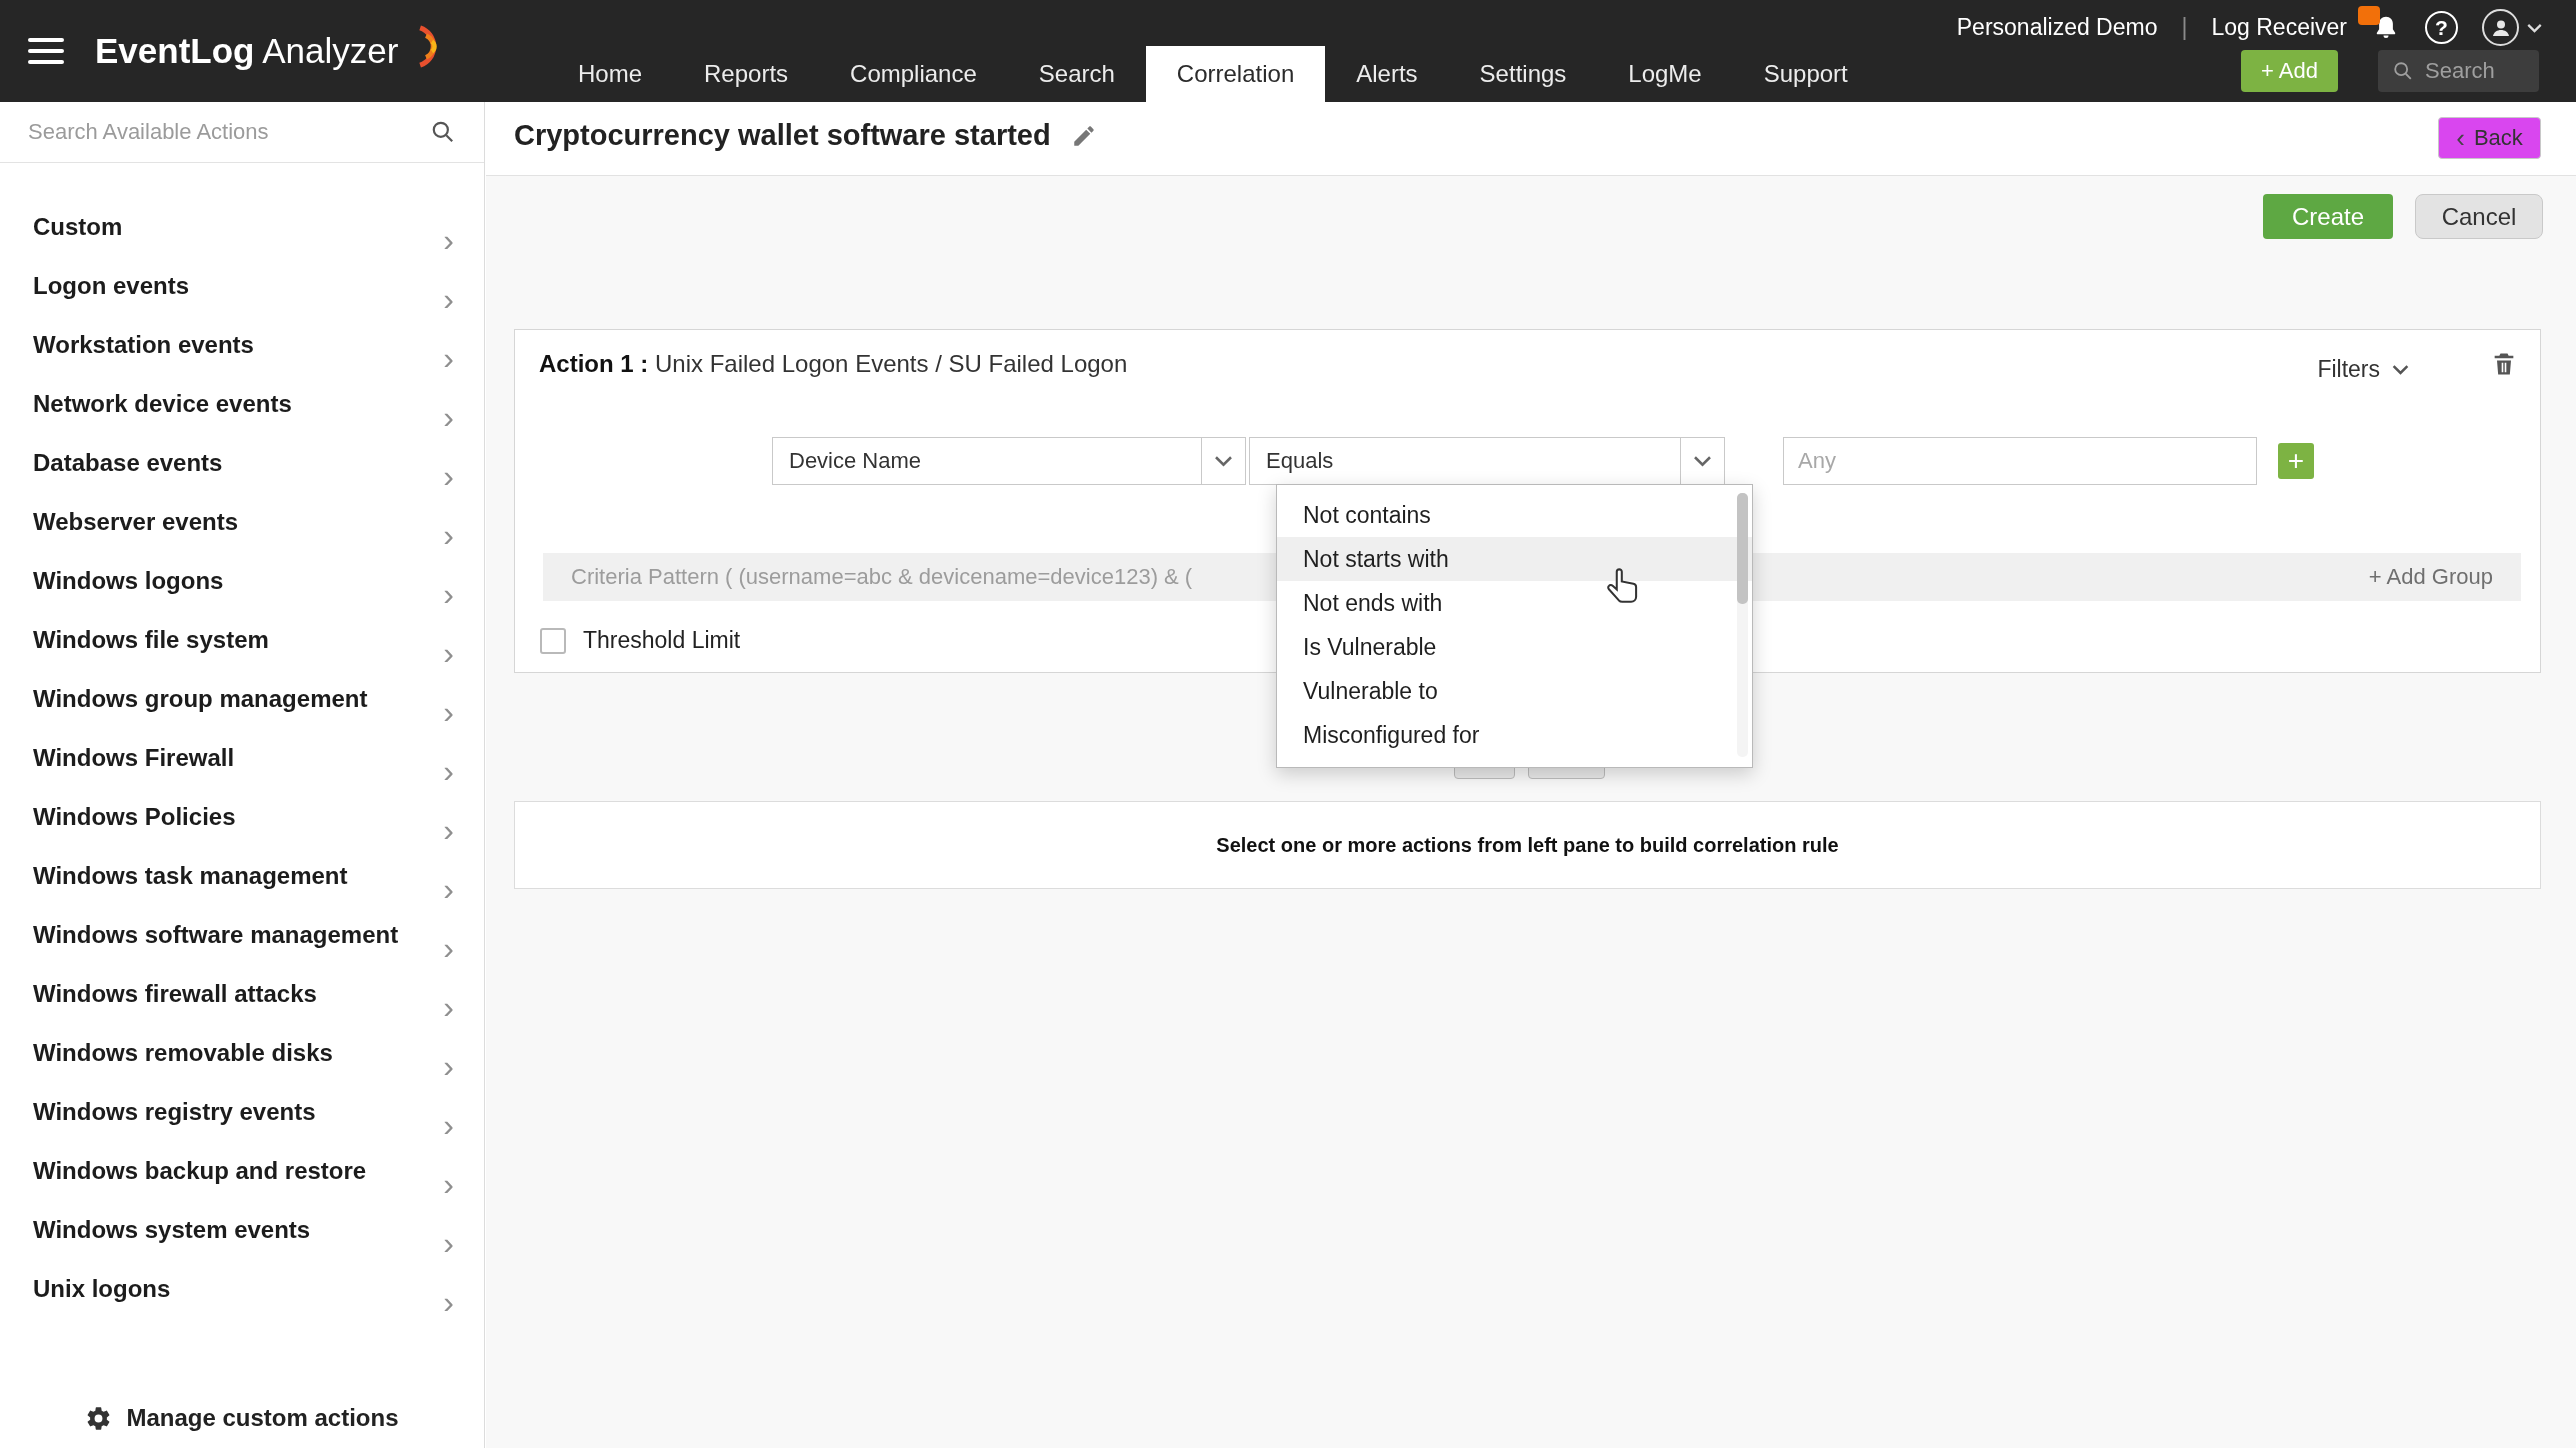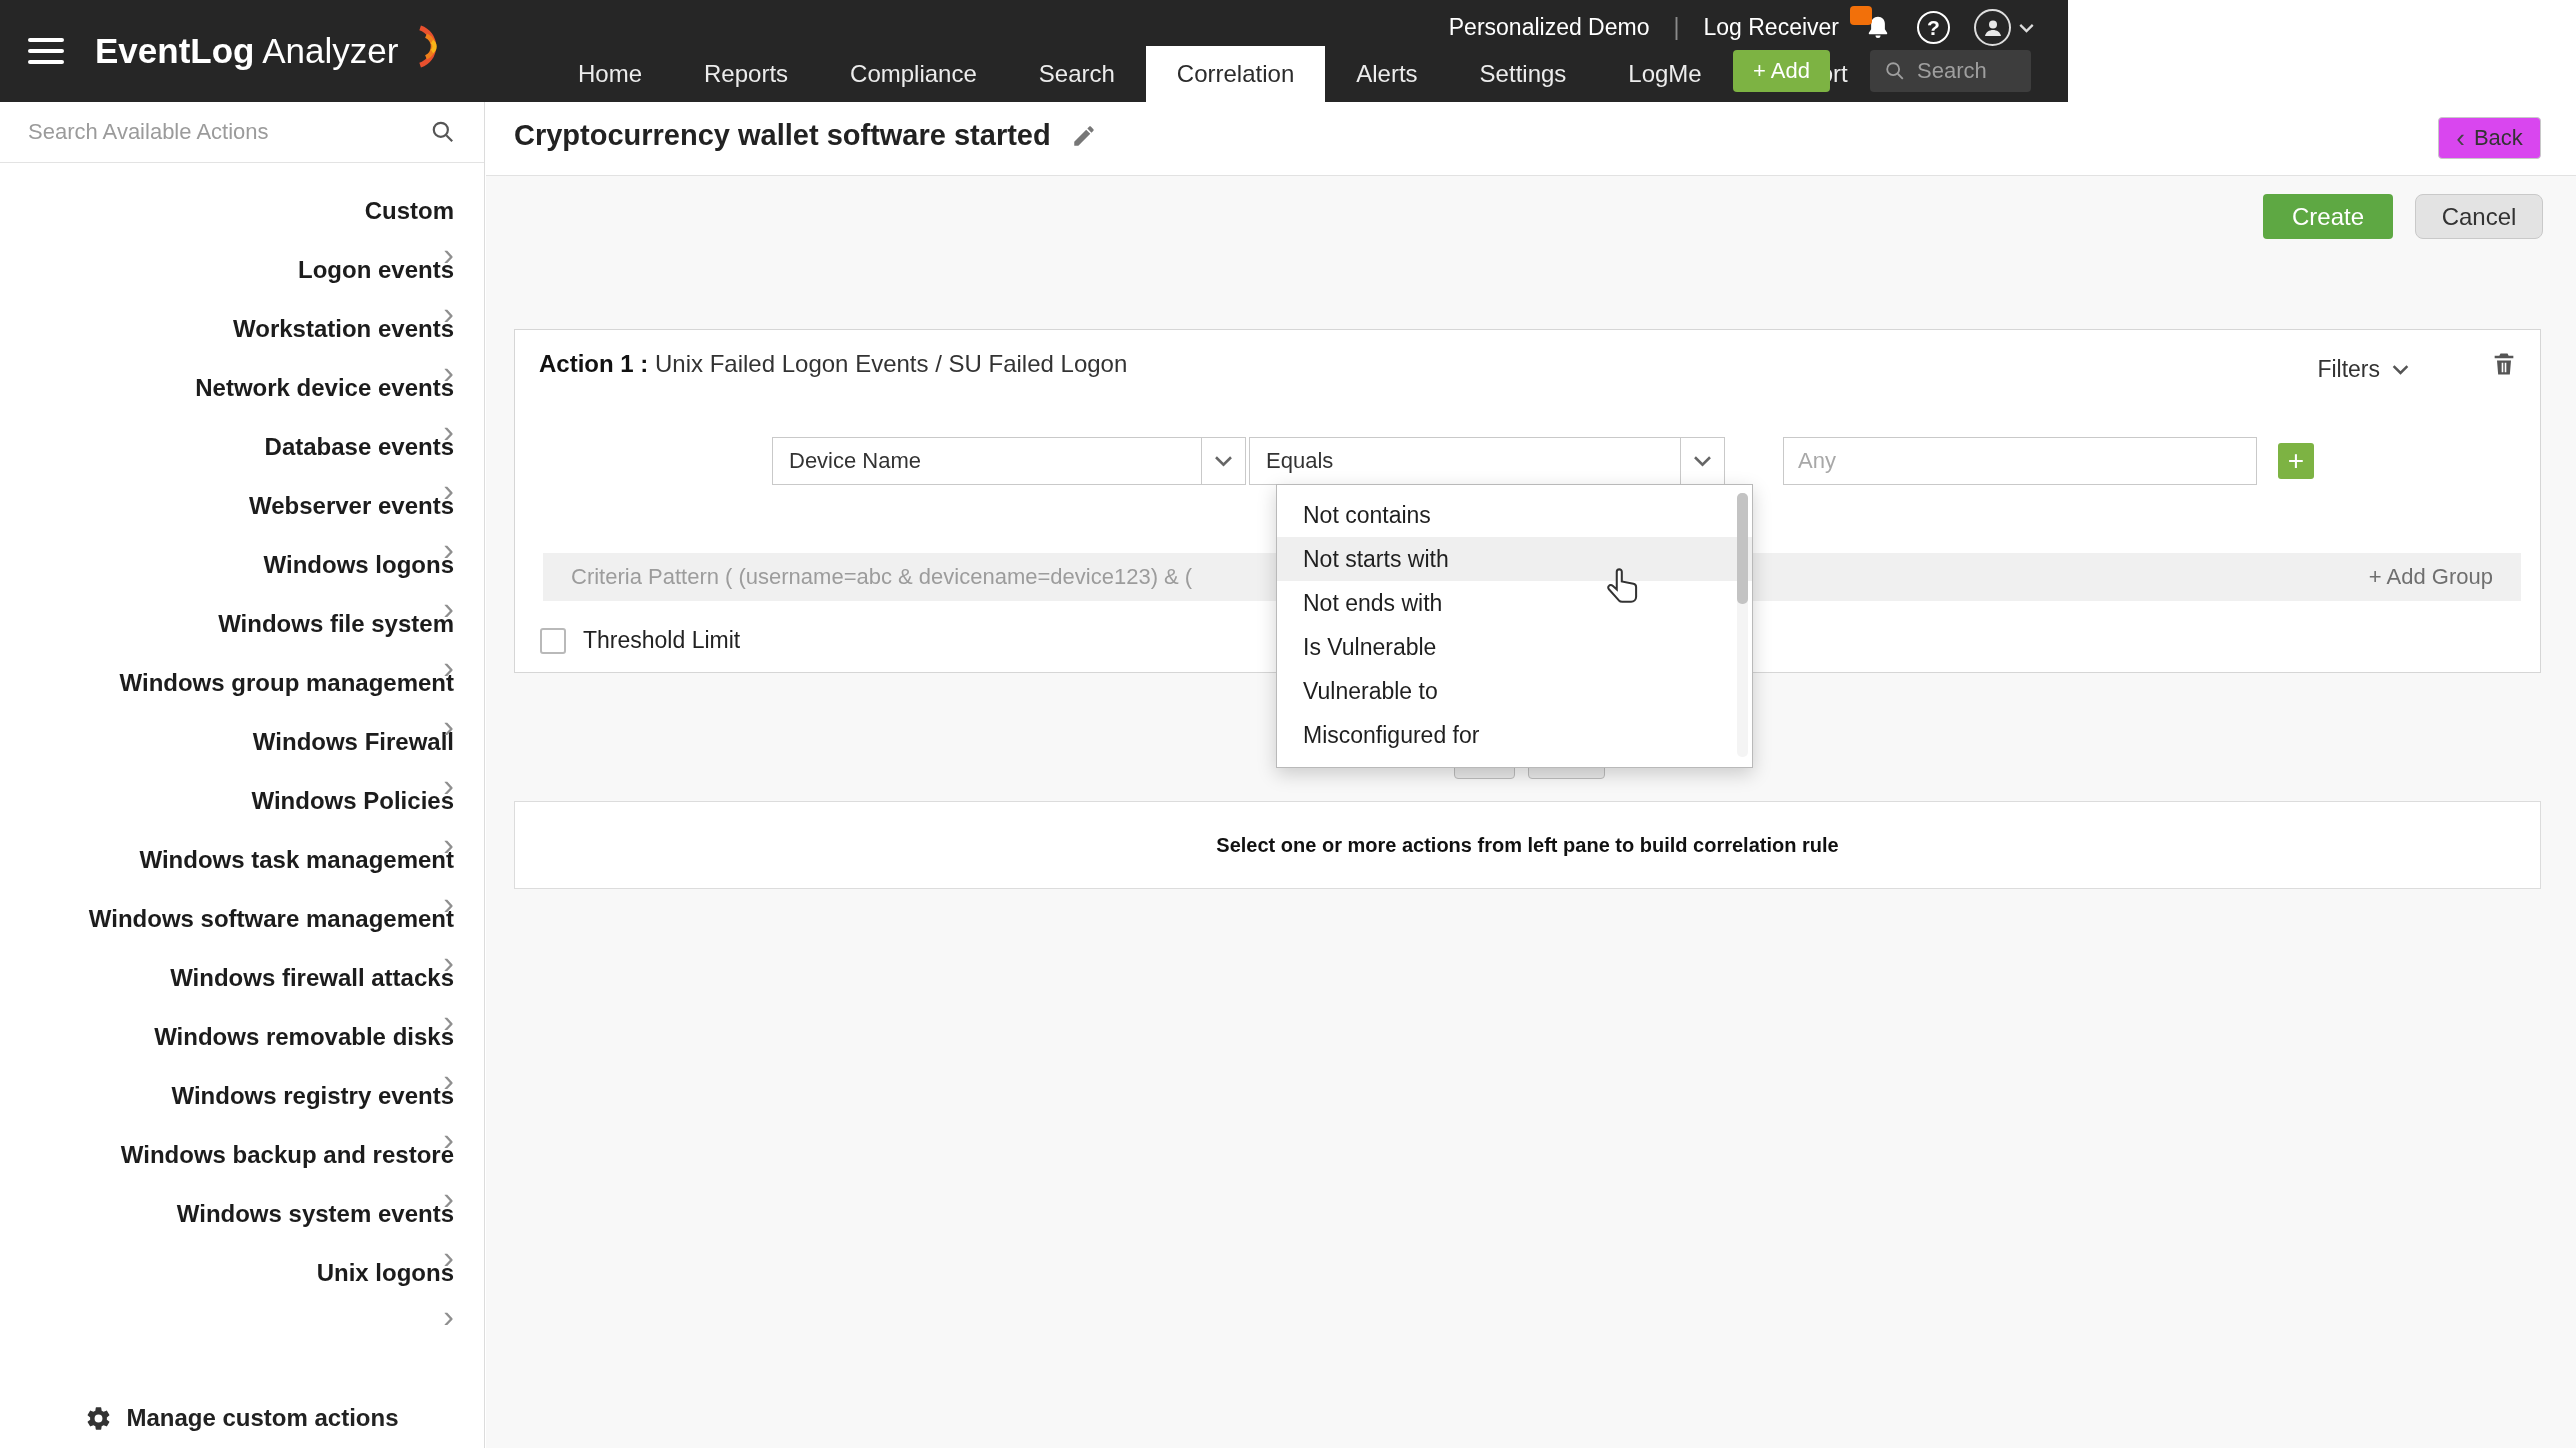--- a/index.html
+++ b/index.html
@@ -3,21 +3,21 @@
 <meta charset="utf-8">
 <style>
   :root{
     --topbar:#262626; --accent:#7db343; --green2:#5ea843; --badge:#f2700a;
   }
   *{box-sizing:border-box; margin:0; padding:0;}
   html,body{width:2576px;height:1449px;}
   body{font-family:"Liberation Sans","DejaVu Sans",sans-serif; background:#fff; overflow:hidden; position:relative;}
 
   
-  .topbar{position:absolute; left:0; top:0; width:2068px; height:102px; background:var(--topbar); z-index:20;}
+  .topbar{position:absolute; left:0; top:0; width:2576px; height:102px; background:var(--topbar); z-index:20;}
   .hamburger{position:absolute; left:28px; top:38px; width:36px; display:flex; flex-direction:column; gap:7px; cursor:pointer;}
   .hamburger span{display:block; height:4px; background:#fff; border-radius:2px;}
   .logo{position:absolute; left:95px; top:0; height:102px; display:flex; align-items:center; color:#fff; font-size:35px; white-space:pre;}
   .logo-bold{font-weight:bold;}
   .swoosh{margin-left:4px; margin-top:-10px;}
   .nav{position:absolute; left:547px; bottom:0; height:56px; display:flex;}
   .nav-item{display:flex; align-items:center; padding:0 31px; color:#ececec; font-size:24px; cursor:pointer;}
   .nav-item.active{background:#fff; color:#2b2b2b;}
   .tr1{position:absolute; top:9px; right:34px; display:flex; align-items:center; gap:24px; color:#fff; font-size:23px;}
   .tr-div{color:#8a8a8a;}
@@ -30,21 +30,21 @@
   .tr2{position:absolute; top:50px; right:37px; display:flex; gap:40px; align-items:center;}
   .add-btn{height:42px; background:var(--accent); color:#fff; font-size:22px; border:none; border-radius:4px; padding:0 20px; display:flex; align-items:center; cursor:pointer;}
   .top-search{width:161px; height:42px; background:#3d3d3d; border-radius:4px; display:flex; align-items:center; gap:11px; padding:0 14px; color:#9f9f9f; font-size:22px; cursor:text;}
 
   
   .sidebar{position:absolute; left:0; top:102px; width:485px; height:1346px; background:#fff; border-right:1px solid #dcdcdc; z-index:10;}
   .side-search{height:61px; border-bottom:1px solid #e3e3e3; display:flex; align-items:center; padding:0 28px;}
   .side-search input{flex:1; border:none; outline:none; font-size:22px; color:#444; font-family:inherit;}
   .side-search input::placeholder{color:#9b9b9b;}
   .side-list{margin-top:34px;}
-  .side-item{height:59px; display:flex; align-items:flex-end; justify-content:space-between; padding:0 30px 0 33px; cursor:pointer;flex-direction:column;}
+  .side-item{height:59px; display:flex; align-items:center; justify-content:space-between; padding:0 30px 0 33px; cursor:pointer;}
   .side-label{font-size:24px; font-weight:bold; color:#1c1c1c;}
   .side-chev{font-size:32px; color:#8f8f8f; line-height:1; transform:translateY(13px);}
   .side-chev::after{content:"\203A";}
   .manage{position:absolute; bottom:16px; left:0; width:100%; display:flex; align-items:center; justify-content:center; gap:14px; font-size:24px; font-weight:bold; color:#222; cursor:pointer;}
 
   
   .main-bg{position:absolute; left:486px; top:102px; width:2090px; height:1346px; background:#f8f8f8;}
   .title-strip{position:absolute; left:486px; top:102px; width:2090px; height:74px; background:#fff; border-bottom:1px solid #e2e2e2;}
   .page-title{position:absolute; left:514px; top:119px; display:flex; align-items:center; gap:20px;}
   .page-title h1{font-size:29px; font-weight:bold; color:#222;}

